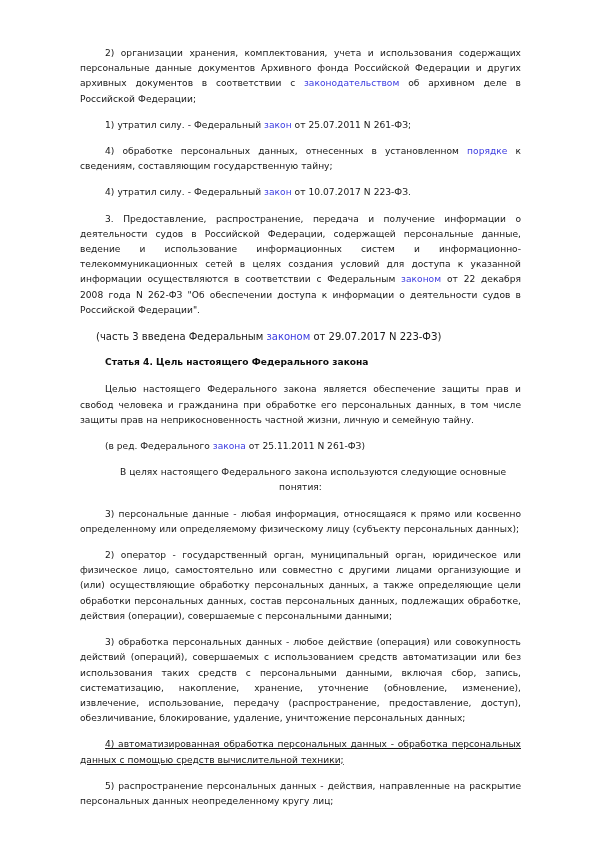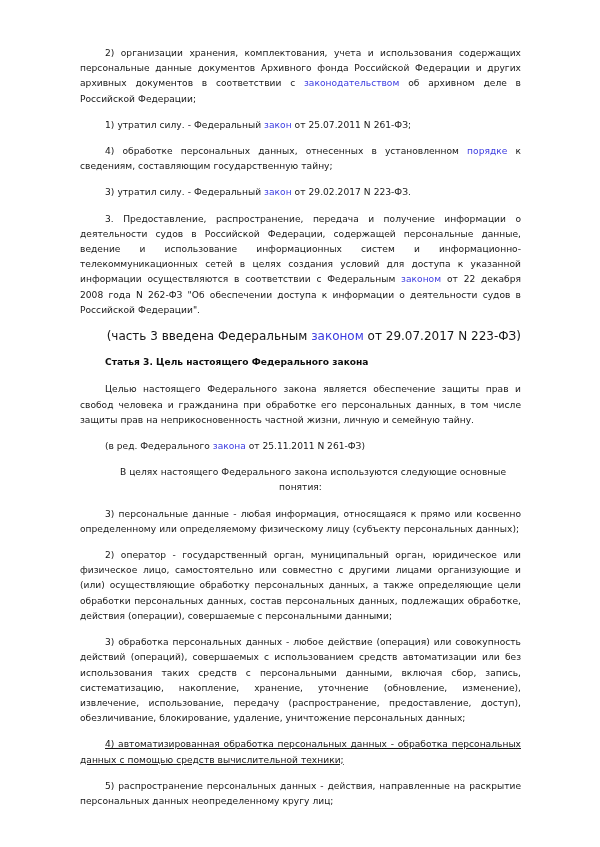--- a/index.html
+++ b/index.html
@@ -39,23 +39,23 @@
     margin: 0 0 11px 0;
     font-size: 9.1px;
     line-height: 15.2px;
     font-weight: bold;
     text-align: left;
     text-indent: 25px;
     color: #0d0d0d;
   }
   p.note {
     margin: 0 0 11px 16px;
-    font-size: 12px;
+    font-size: 10px;
     line-height: 15.2px;
-    text-align: right;
+    text-align: left;
     text-indent: 0;
     color: #161616;
   }
   p.note-ind {
     margin: 0 0 11px 0;
     font-size: 9.1px;
     line-height: 15.2px;
     text-align: left;
     text-indent: 25px;
     color: #161616;
@@ -66,24 +66,24 @@
   }
 </style>
 </head>
 <body>
 
 <div class="page">
   <div class="doc-body" id="doc-body">
       <p class="para" style="text-align: justify;"><span>2)  организации  хранения,  комплектования,  учета  и  использования  содержащих персональные данные документов Архивного фонда Российской Федерации и других архивных документов в соответствии с </span><a class="lnk" href="#">законодательством</a><span> об архивном деле в Российской Федерации;</span></p>
       <p class="para" style="text-align: left;"><span>1) утратил силу. - Федеральный </span><a class="lnk" href="#">закон</a><span> от 25.07.2011 N 261-ФЗ;</span></p>
       <p class="para" style="text-align: justify;"><span>4)  обработке  персональных  данных,  отнесенных  в  установленном  </span><a class="lnk" href="#">порядке</a><span>  к  сведениям, составляющим государственную тайну;</span></p>
-      <p class="para" style="text-align: left;"><span>3) утратил силу. - Федеральный </span><a class="lnk" href="#">закон</a><span> от 29.02.2017 N 223-ФЗ.</span></p>
+      <p class="para" style="text-align: left;"><span>4) утратил силу. - Федеральный </span><a class="lnk" href="#">закон</a><span> от 10.07.2017 N 223-ФЗ.</span></p>
       <p class="para" style="text-align: justify;"><span>3.  Предоставление,  распространение,  передача  и  получение  информации  о  деятельности судов  в  Российской  Федерации,  содержащей  персональные  данные,  ведение  и  использование информационных  систем  и  информационно-телекоммуникационных  сетей  в  целях  создания условий  для  доступа  к  указанной  информации  осуществляются  в  соответствии  с  Федеральным </span><a class="lnk" href="#">законом</a><span> от 22 декабря 2008 года N 262-ФЗ "Об обеспечении доступа к информации о деятельности судов в Российской Федерации".</span></p>
       <p class="note"><span>(часть 3 введена Федеральным </span><a class="lnk" href="#">законом</a><span> от 29.07.2017 N 223-ФЗ)</span></p>
-      <p class="heading"><span>Статья 3. Цель настоящего Федерального закона</span></p>
+      <p class="heading"><span>Статья 4. Цель настоящего Федерального закона</span></p>
       <p class="para" style="text-align: justify; margin-top: 12px;"><span>Целью  настоящего  Федерального  закона  является  обеспечение  защиты  прав  и  свобод человека и гражданина при обработке его персональных данных, в том числе защиты прав на неприкосновенность частной жизни, личную и семейную тайну.</span></p>
       <p class="note-ind"><span>(в ред. Федерального </span><a class="lnk" href="#">закона</a><span> от 25.11.2011 N 261-ФЗ)</span></p>
       <p class="para" style="text-align: center;"><span>В целях настоящего Федерального закона используются следующие основные понятия:</span></p>
       <p class="para" style="text-align: justify;"><span>3)  персональные  данные  -  любая  информация,  относящаяся  к  прямо  или  косвенно определенному или определяемому физическому лицу (субъекту персональных данных);</span></p>
       <p class="para" style="text-align: justify;"><span>2) оператор - государственный орган, муниципальный орган, юридическое или физическое лицо, самостоятельно или совместно с другими лицами организующие и (или) осуществляющие обработку персональных данных, а также определяющие цели обработки персональных данных, состав  персональных  данных,  подлежащих  обработке,  действия  (операции),  совершаемые  с персональными данными;</span></p>
       <p class="para" style="text-align: justify;"><span>3) обработка персональных данных - любое действие (операция) или совокупность действий (операций), совершаемых с использованием средств автоматизации или без использования таких средств с персональными данными, включая сбор, запись, систематизацию, накопление, хранение, уточнение  (обновление,  изменение),  извлечение,  использование,  передачу  (распространение, предоставление,  доступ),  обезличивание,  блокирование,  удаление,  уничтожение  персональных данных;</span></p>
       <p class="para" style="text-align: justify; text-decoration: underline;"><span>4) автоматизированная обработка персональных данных - обработка персональных данных с помощью средств вычислительной техники;</span></p>
       <p class="para" style="text-align: justify;"><span>5)  распространение  персональных  данных  -  действия,  направленные  на  раскрытие персональных данных неопределенному кругу лиц;</span></p>
     </div>
 </div>

